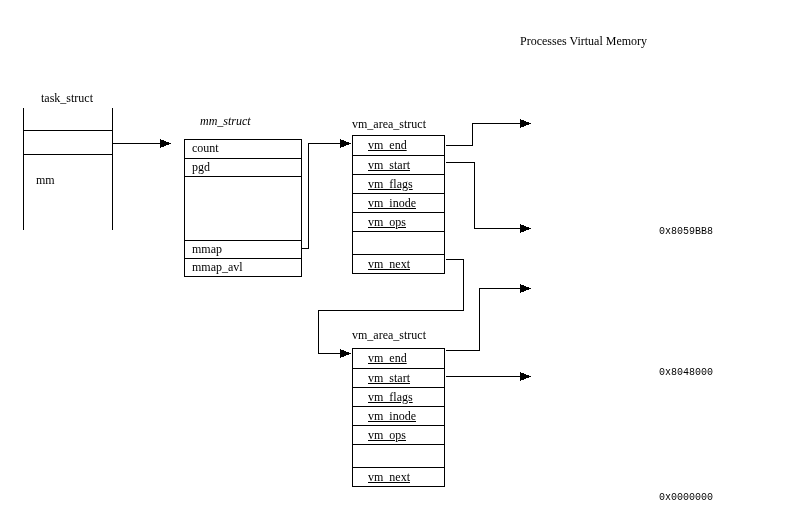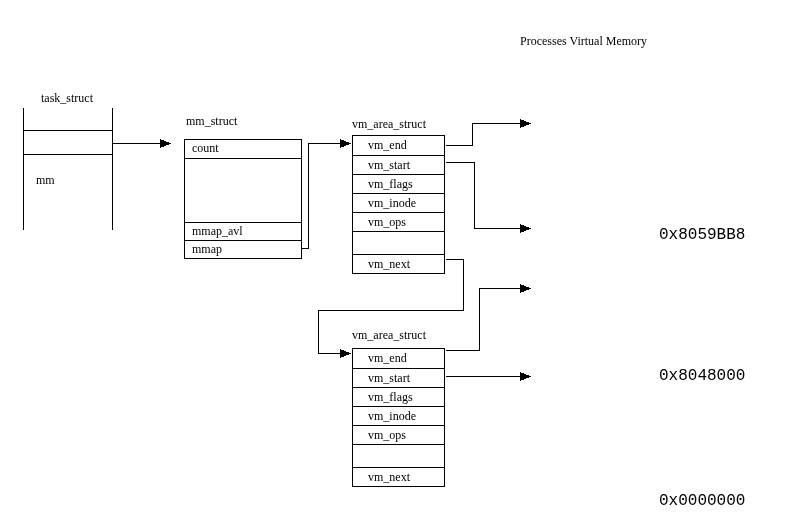--- a/index.html
+++ b/index.html
@@ -11,28 +11,28 @@
   .abs { position:absolute;margin-top:38px; }
   svg.wires { position:absolute; left:0; top:0; width:797px; height:529px; }
   .struct-label { position:absolute; white-space:nowrap;text-align:right; }
   .struct-box {
     position:absolute; border:1px solid #000; box-sizing:border-box; background:#fff;
   }
   .row { box-sizing:border-box; white-space:nowrap; overflow:hidden; }
   .row + .row { border-top:1px solid #000; }
   .mm-row   { height:18px; line-height:17px; padding-left:7px; }
   .mm-row.tall { height:64px; }
-  .vma-row  { height:19px; line-height:18px; padding-left:15px; }
+  .vma-row  { height:19px; line-height:18px; padding-left:15px;text-decoration:underline; }
   .vma-row.tall { height:23px; }
   .mem-box { position:absolute; border:1px solid #000; box-sizing:border-box; background:#fff; }
   .mem-line { position:absolute; left:0; width:100%; height:0; border-top:1px solid #000; }
   .mem-label { position:absolute; white-space:nowrap; }
   .hex-label {
     position:absolute; font-family:"Liberation Mono", monospace;
-    font-size:16px; white-space:nowrap;
+    font-size:10px; white-space:nowrap;
   }
 </style>
 </head>
 <body>
 
 <div class="canvas">
 
   <svg class="wires" viewBox="0 0 797 529" shape-rendering="crispEdges">
     <defs>
       <marker id="arr" markerUnits="userSpaceOnUse" markerWidth="11" markerHeight="9" viewBox="0 0 11 9" refX="11" refY="4.5" orient="auto">
@@ -54,26 +54,27 @@
       <path d="M446 162.5 H 474.5 V 228.5 H 531" marker-end="url(#arr)"></path>
       <path d="M446 259.5 H 463.5 V 310.5 H 318.5 V 353.5 H 351" marker-end="url(#arr)"></path>
       <path d="M446 350.5 H 479.5 V 288.5 H 531" marker-end="url(#arr)"></path>
       <path d="M446 376.5 H 531" marker-end="url(#arr)"></path>
     </g>
   </svg>
 
   <div class="struct-label" style="left:41px; top:91px;">task_struct</div>
   <div class="abs" style="left:36px; top:131px; height:23px; line-height:23px;">mm</div>
 
-  <div class="struct-label" style="left:186px; top:114px;">mm_struct</div>
+  <div class="struct-label" style="left:200px; top:114px;font-style:italic;">mm_struct</div>
   <div class="struct-box" style="left:184px; top:139px; width:118px;">
     <div class="row mm-row">count</div>
+    <div class="row mm-row">pgd</div>
     <div class="row mm-row tall"></div>
+    <div class="row mm-row">mmap</div>
     <div class="row mm-row">mmap_avl</div>
-    <div class="row mm-row">mmap</div>
   </div>
 
   <div class="struct-label" style="left:352px; top:117px;">vm_area_struct</div>
   <div class="struct-box" style="left:352px; top:135px; width:93px;">
     <div class="row vma-row">vm_end</div>
     <div class="row vma-row">vm_start</div>
     <div class="row vma-row">vm_flags</div>
     <div class="row vma-row">vm_inode</div>
     <div class="row vma-row">vm_ops</div>
     <div class="row vma-row tall"></div>

